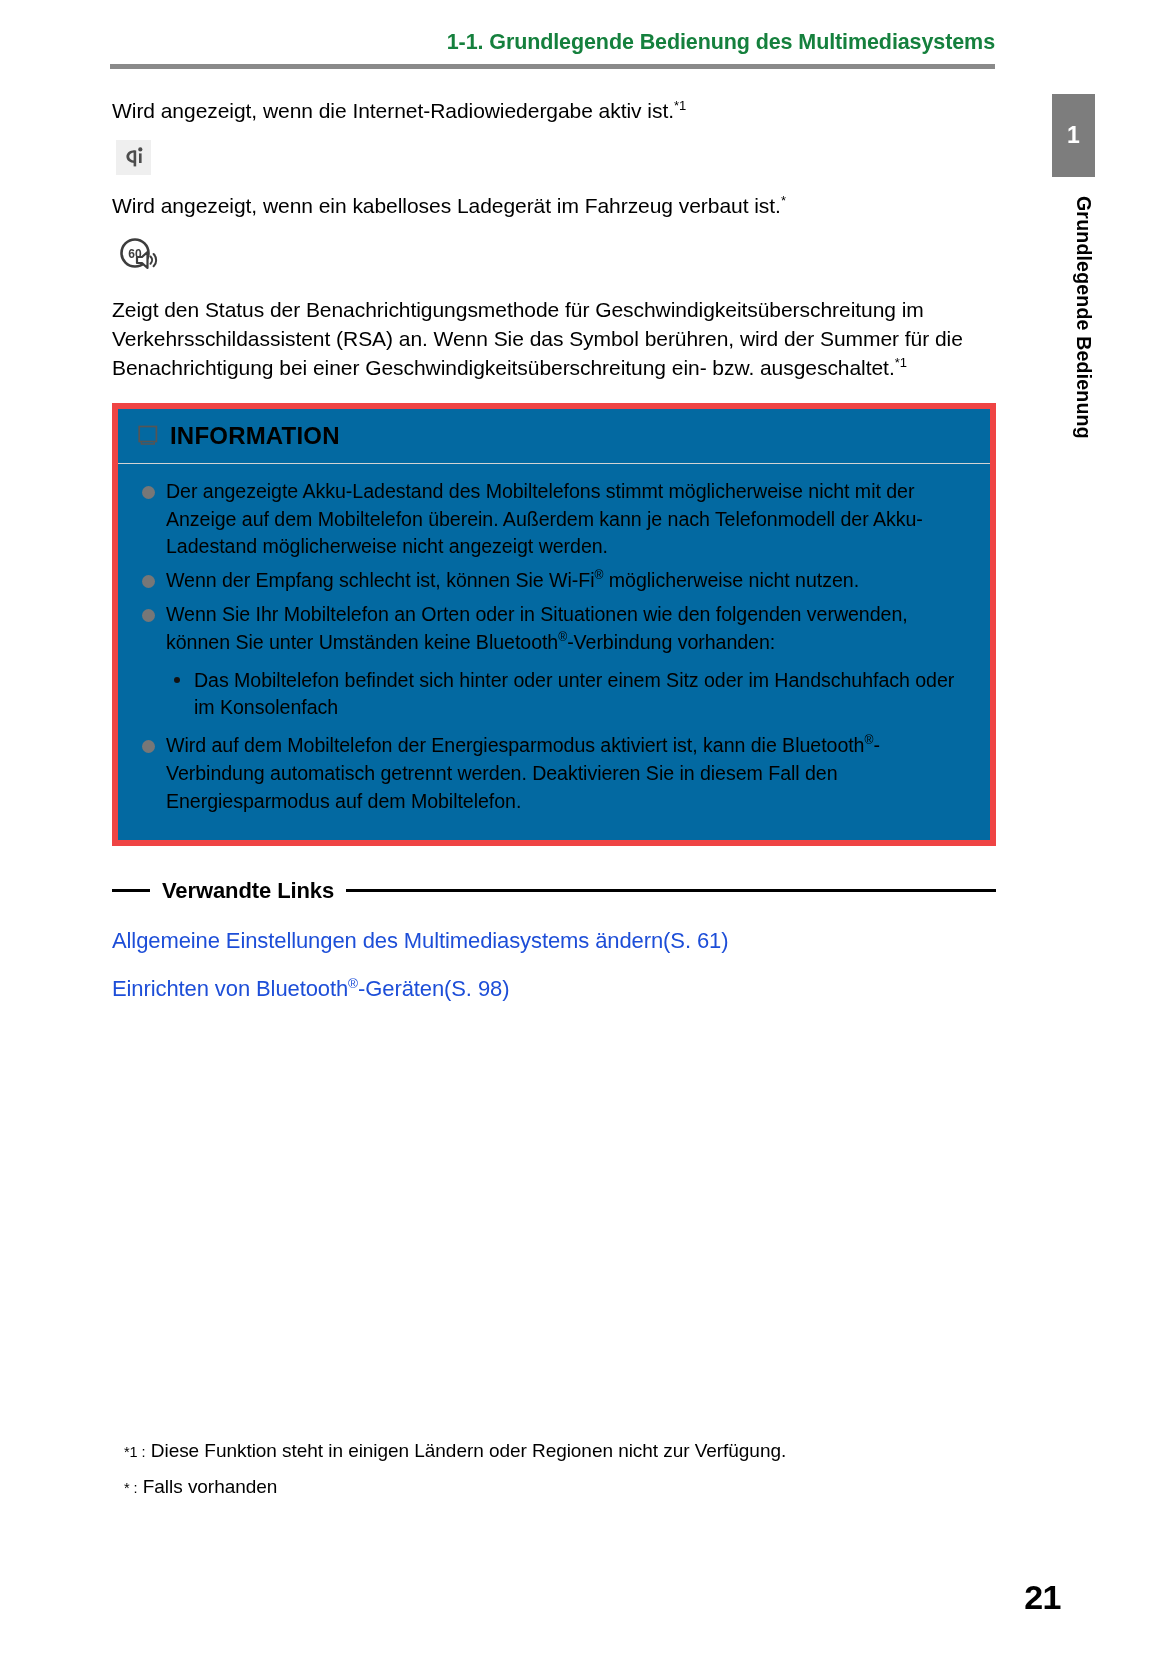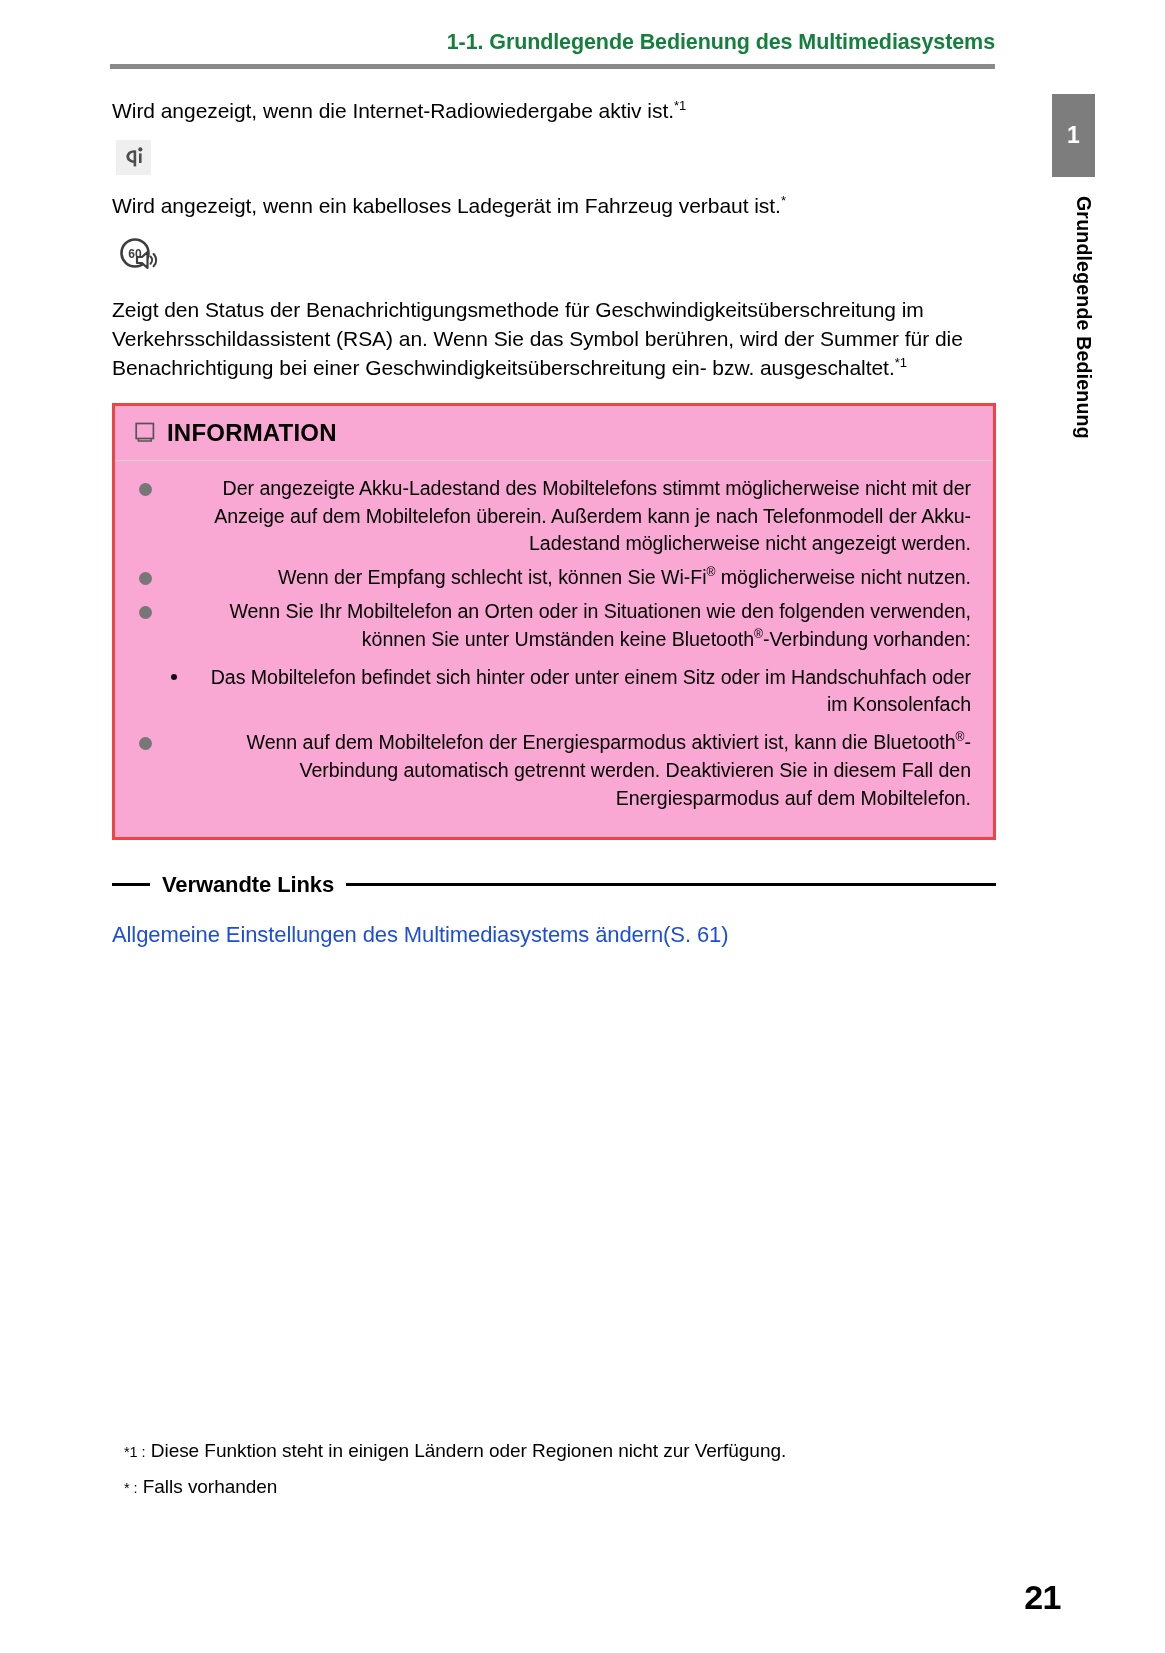--- a/index.html
+++ b/index.html
@@ -118,24 +118,23 @@
     width: 46px;
     height: 40px;
     display: inline-flex;
     align-items: center;
     justify-content: flex-start;
   }
 
   
   .info-box {
     margin-top: 20px;
-    border: 3px solid #ef4444;
-    background: #f9a8d4;
+    border: 6px solid #ef4444;
+    background: #0369a1;
     width: 884px;
-    text-align: right;
   }
   .info-head {
     display: flex;
     align-items: center;
     gap: 12px;
     padding: 13px 0 13px 20px;
     border-bottom: 1px solid #d3d3d3;
   }
   .info-head-title {
     font-size: 24px;
@@ -333,36 +332,37 @@
           </li>
 
           <li class="no-bullet-gap">
             <span>Wenn Sie Ihr Mobiltelefon an Orten oder in Situationen wie den folgenden verwenden, können Sie unter Umständen keine Bluetooth</span><sup>®</sup><span>-Verbindung vorhanden:</span>
             <ul class="lvl2">
               <li><span>Das Mobiltelefon befindet sich hinter oder unter einem Sitz oder im Handschuhfach oder im Konsolenfach</span></li>
             </ul>
           </li>
 
           <li>
-            <span>Wenn auf dem Mobiltelefon der Energiesparmodus aktiviert ist, kann die Bluetooth</span><sup>®</sup><span>-Verbindung automatisch getrennt werden. Deaktivieren Sie in diesem Fall den Energiesparmodus auf dem Mobiltelefon.</span>
+            <span>Wird auf dem Mobiltelefon der Energiesparmodus aktiviert ist, kann die Bluetooth</span><sup>®</sup><span>-Verbindung automatisch getrennt werden. Deaktivieren Sie in diesem Fall den Energiesparmodus auf dem Mobiltelefon.</span>
           </li>
 
         </ul>
       </div>
     </div>
 
     <div class="links-section">
       <div class="links-head">
         <span class="dash-left"></span>
         <span class="links-title">Verwandte Links</span>
         <span class="rule-right"></span>
       </div>
 
       <a class="link-item" href="#"><span>Allgemeine Einstellungen des Multimediasystems ändern(S. 61)</span></a>
 
+      <a class="link-item" href="#"><span>Einrichten von Bluetooth</span><sup>®</sup><span>-Geräten(S. 98)</span></a>
     </div>
 
   </div>
 
   <div class="footnotes">
     <div class="footnote">
       <span class="mark">*1 :</span>
       <span>Diese Funktion steht in einigen Ländern oder Regionen nicht zur Verfügung.</span>
     </div>
     <div class="footnote">

